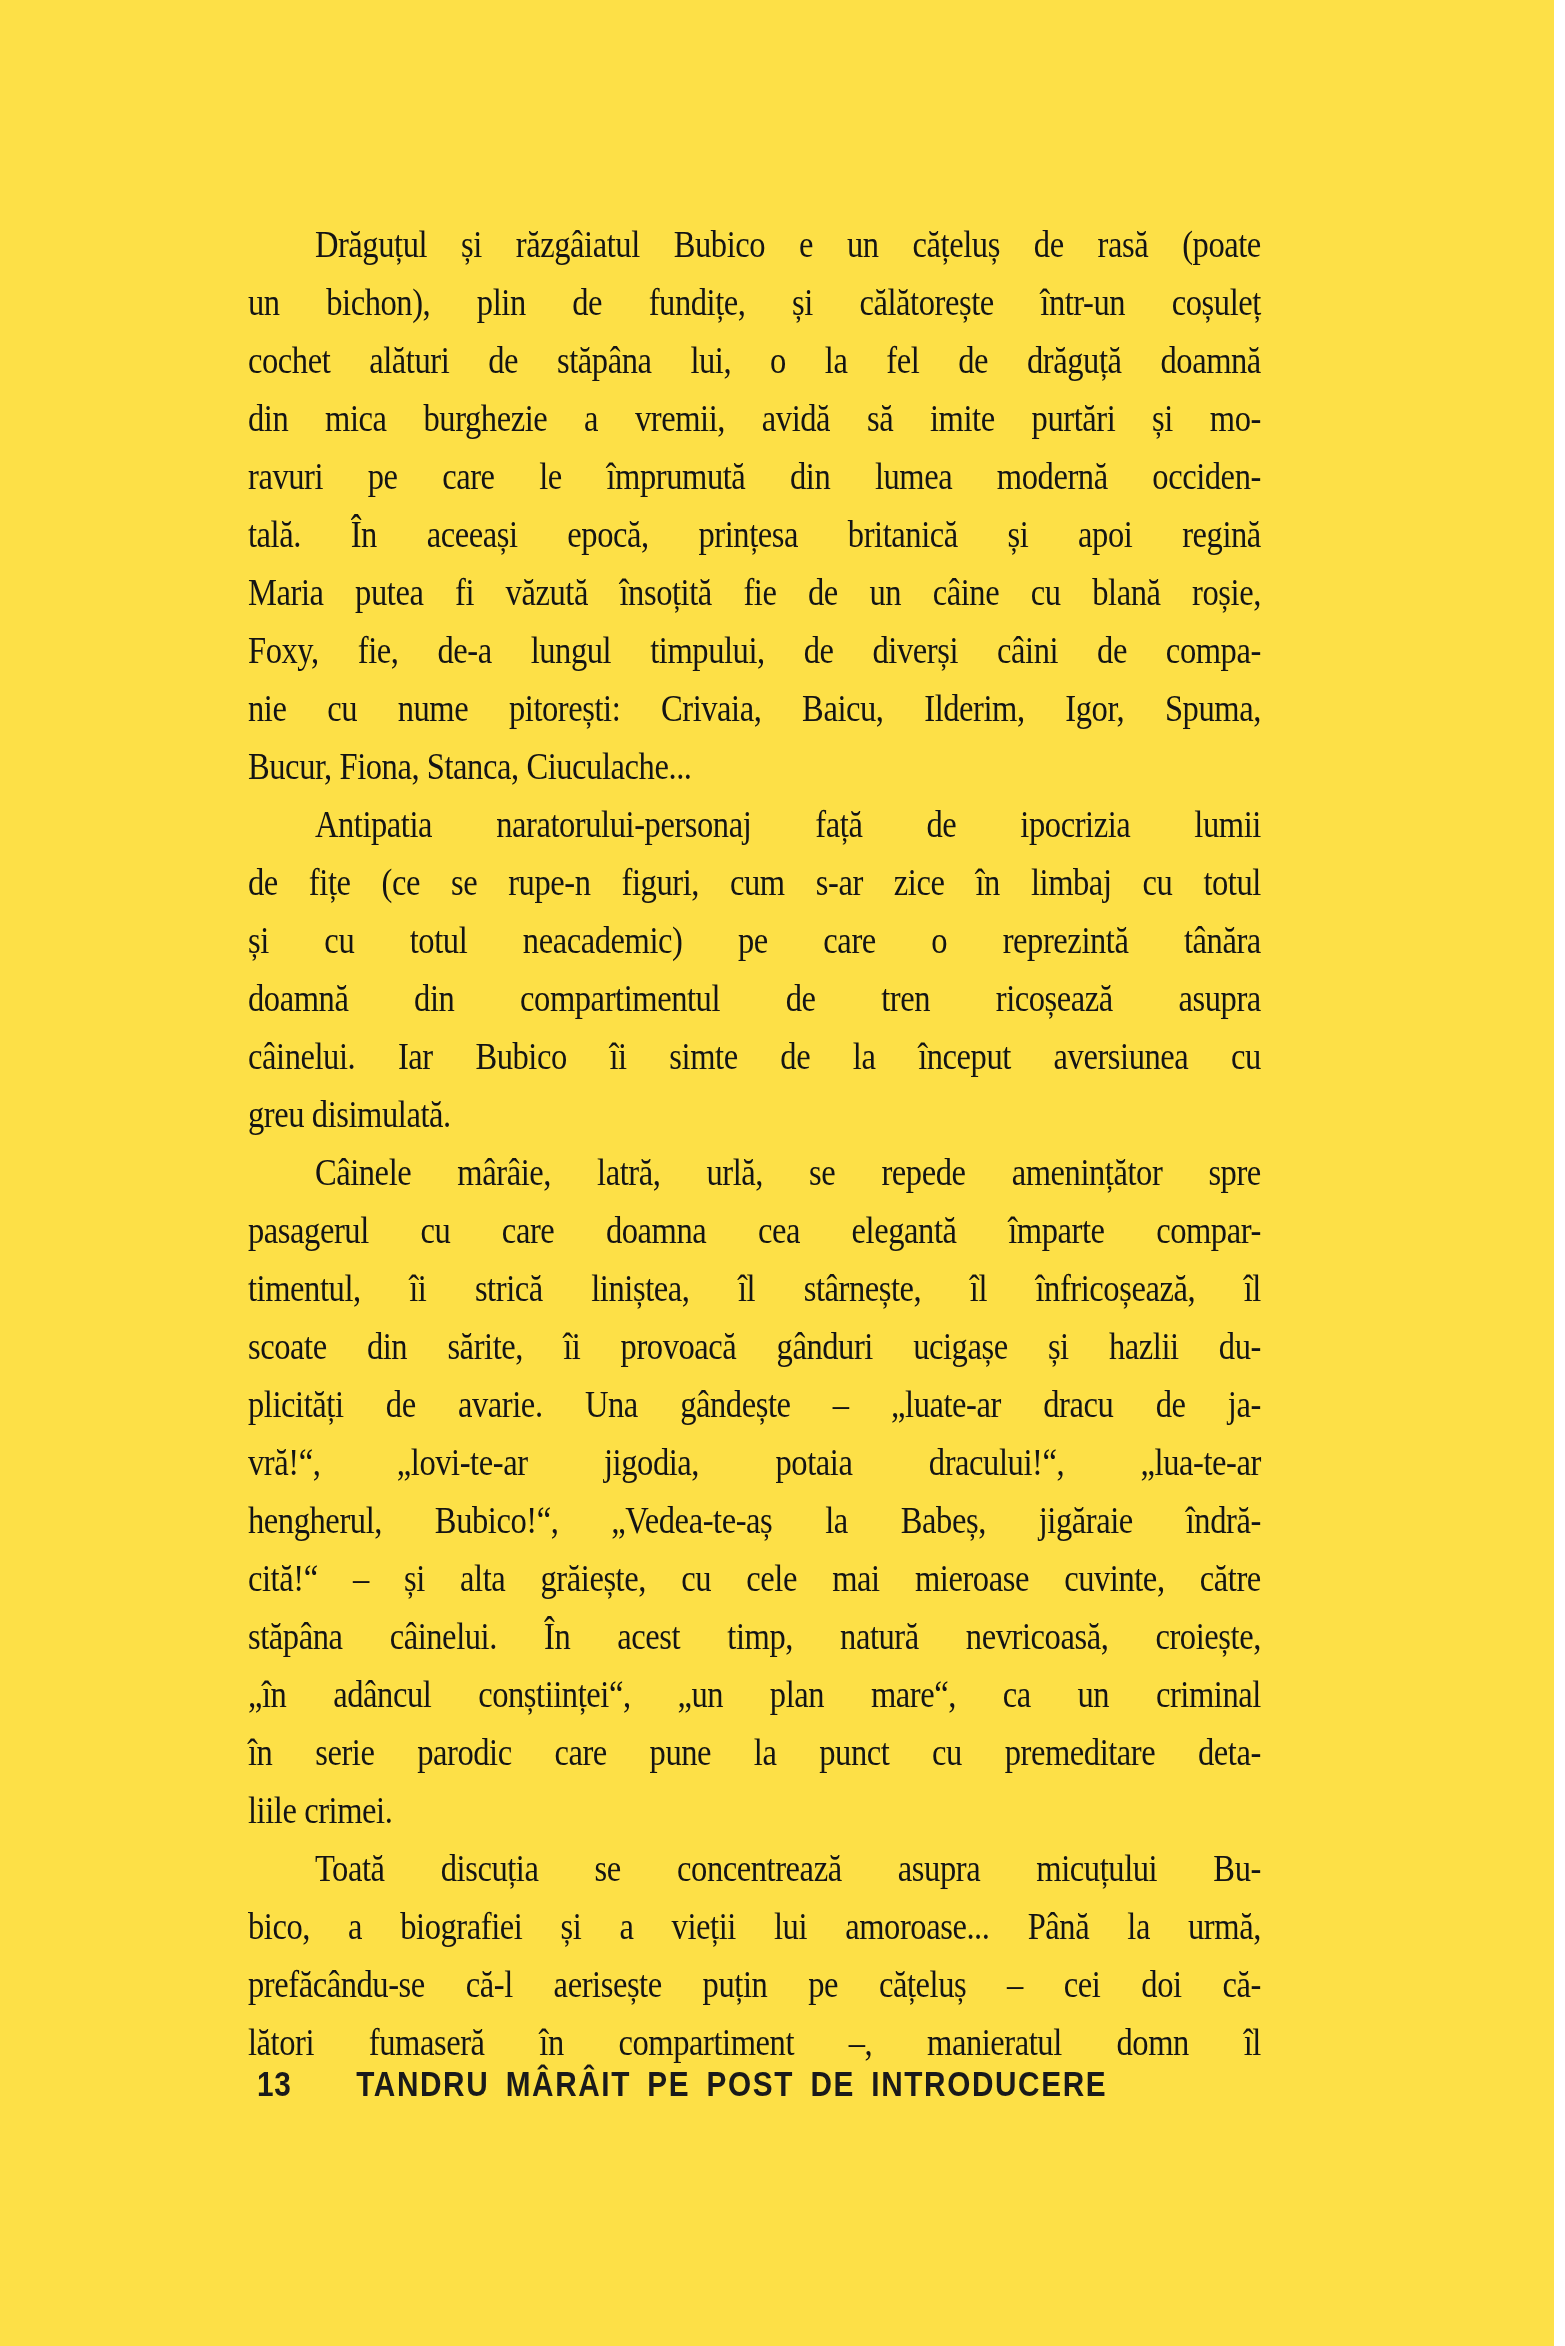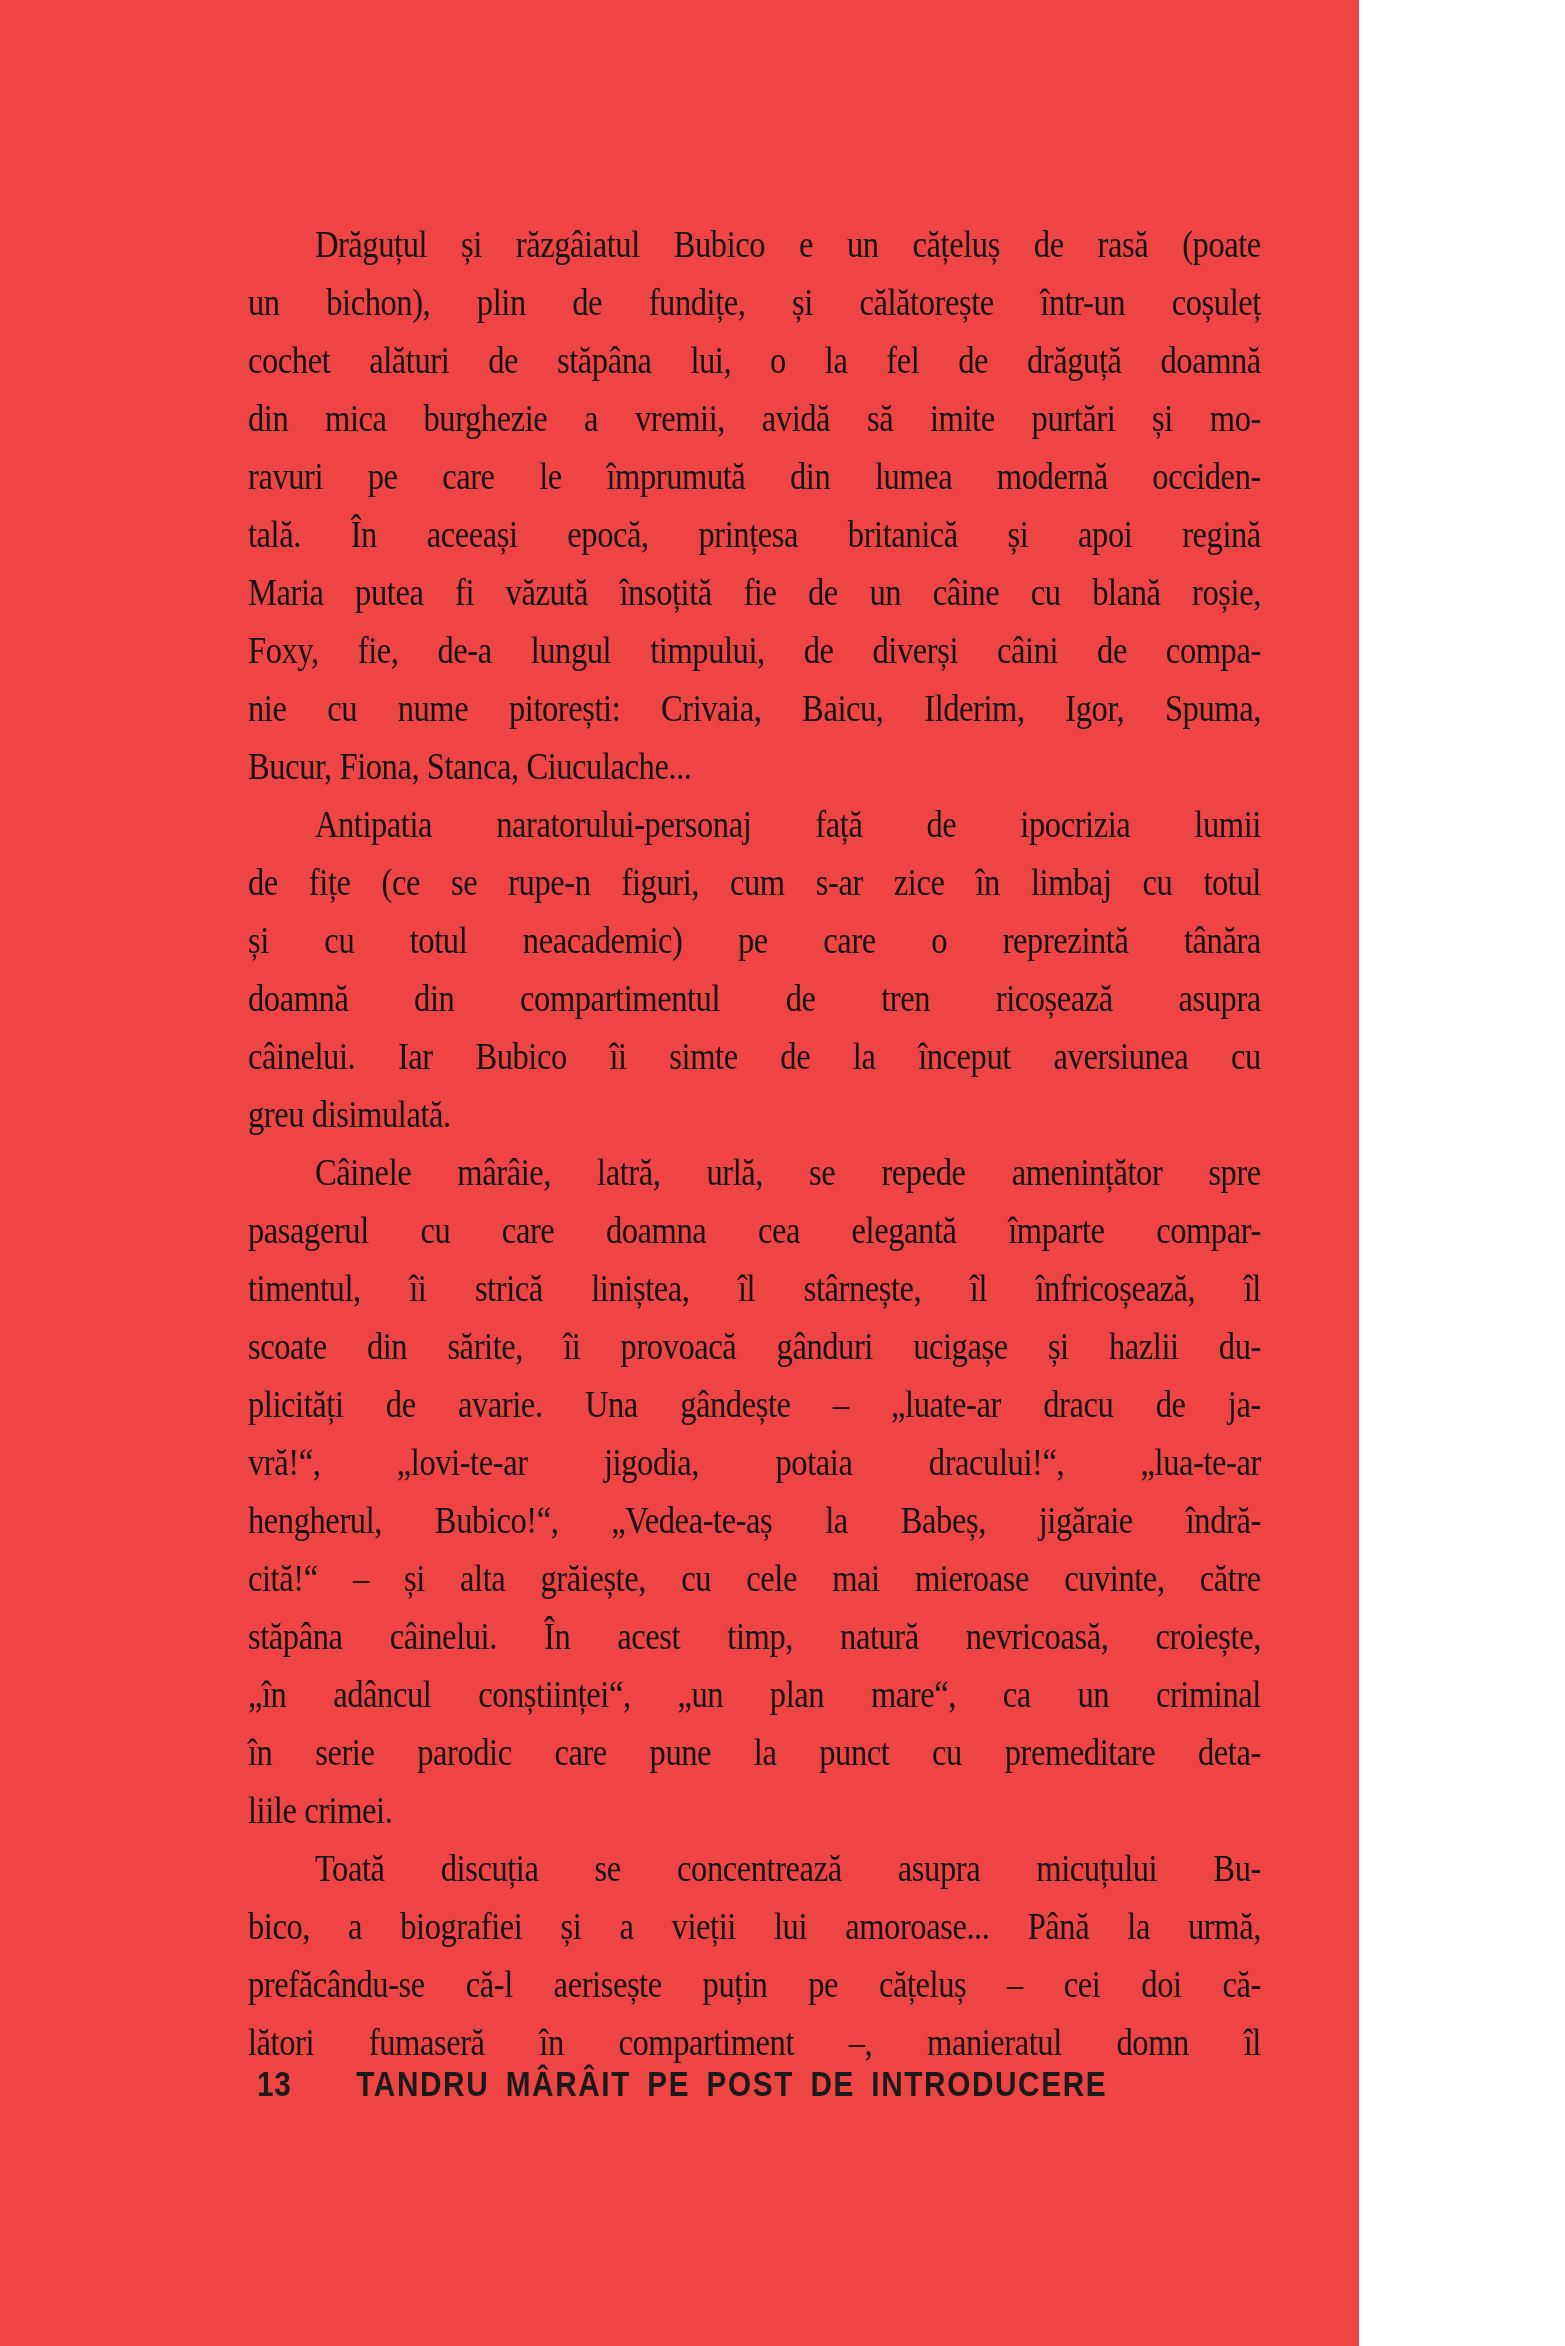--- a/index.html
+++ b/index.html
@@ -2,23 +2,23 @@
 <html lang="ro" style="font-size:15px"><head>
 <meta charset="utf-8">
 <style>
   html, body {
     margin: 0;
     padding: 0;
     background: #ffffff;
   }
   .page {
     position: relative;
-    width: 1359px;
+    width: 1554px;
     height: 2347px;
-    background: #ef4444;
+    background: #fde047;
     overflow: hidden;
     font-family: "Liberation Serif", "DejaVu Serif", serif;
     color: #141414;
   }
   
   .textblock {
     position: absolute;
     left: 248px;
     top: 216px;
     width: 1151px;               

